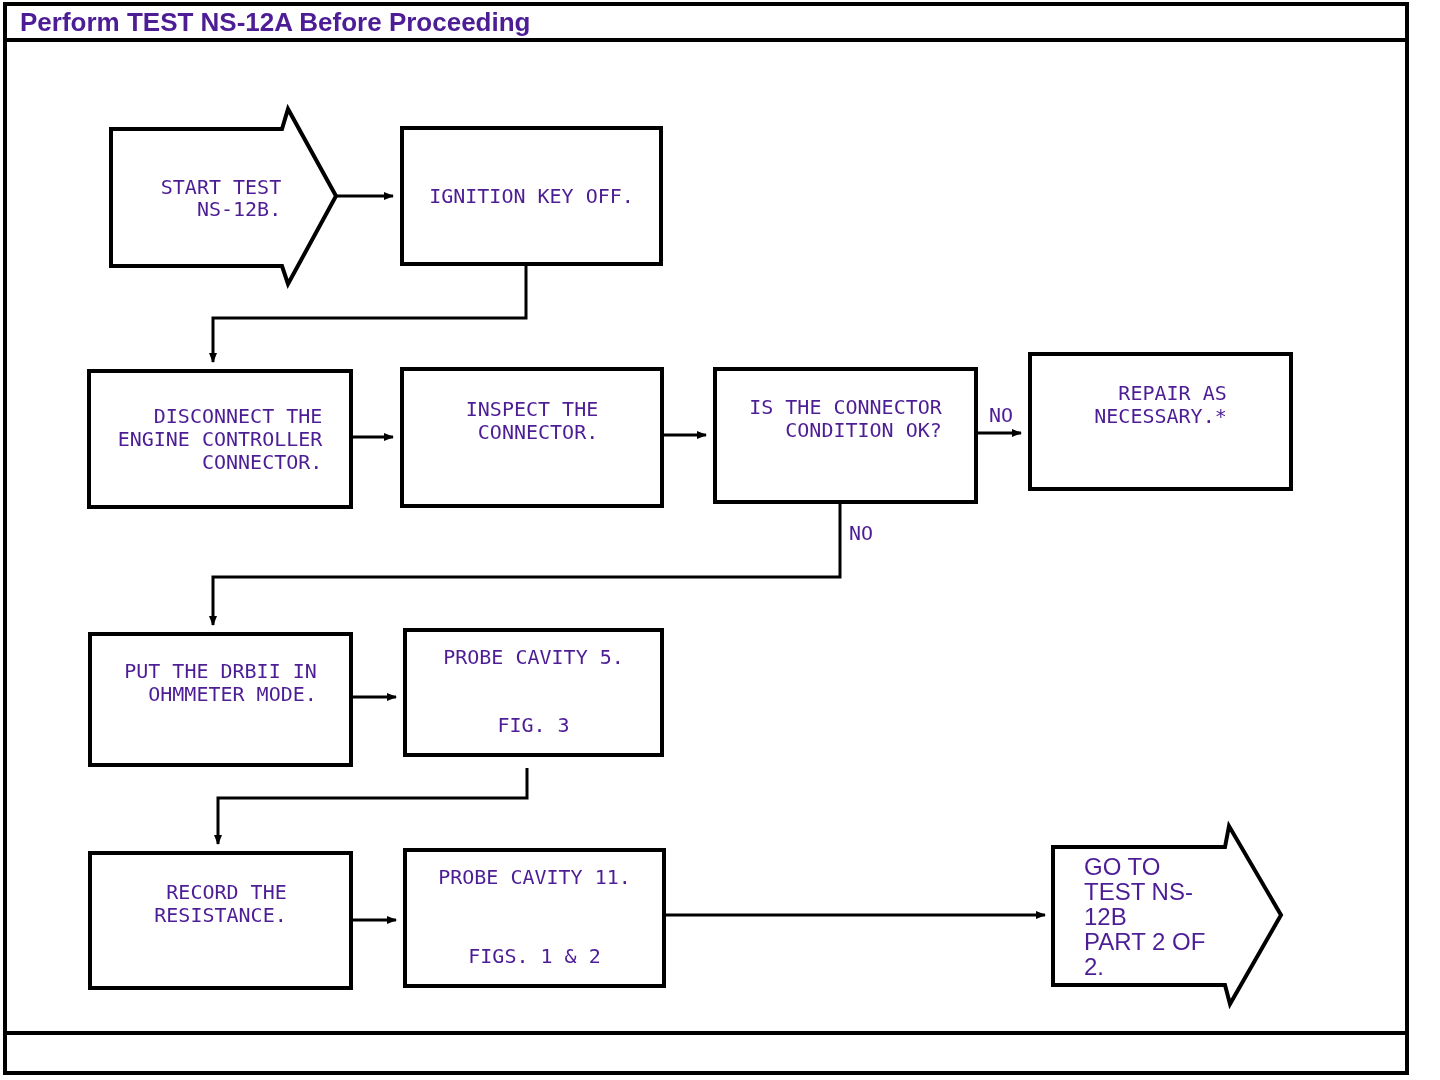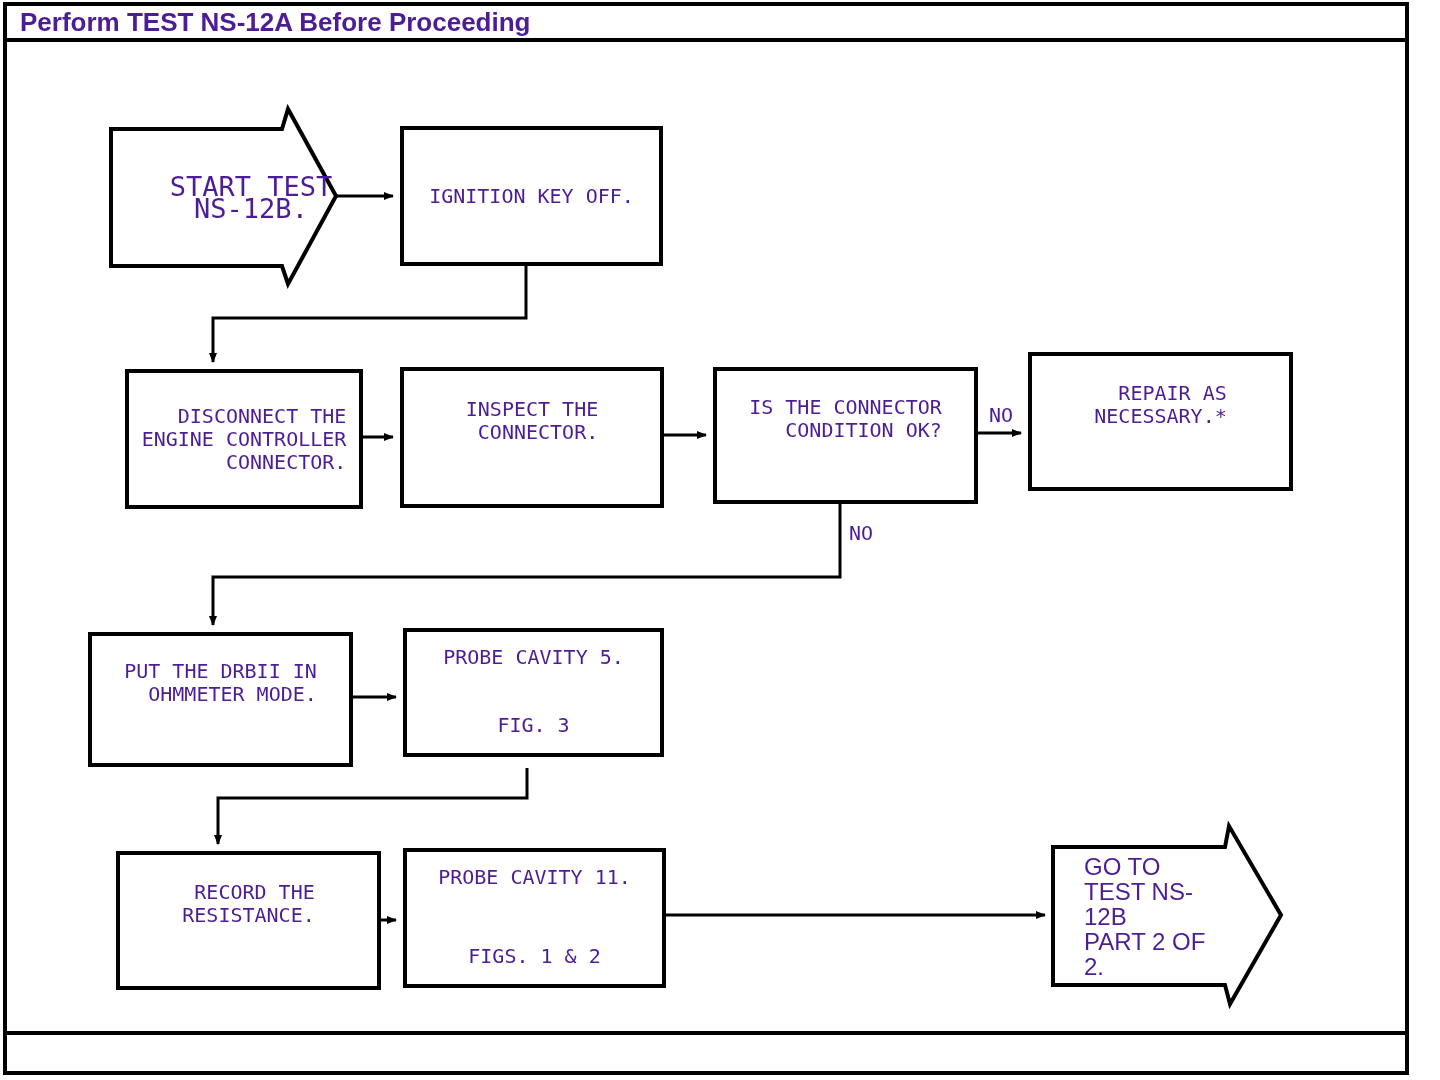--- a/index.html
+++ b/index.html
@@ -36,23 +36,23 @@
     font-size:20px;line-height:23px;
     white-space:pre-line;
   }
   .node.up{padding-bottom:34px;}
   .node.split{
     flex-direction:column;justify-content:space-between;
     padding:14px 6px 16px 6px;
   }
   .shape-label{
     position:absolute;display:flex;align-items:center;justify-content:center;
-    text-align:center;
+    text-align:right;
     font-family:"DejaVu Sans Mono", monospace;
-    font-size:27px;line-height:22px;white-space:pre-line;padding-left:30px;
+    font-size:20px;line-height:22px;white-space:pre-line;
   }
   .goto-label{
     position:absolute;display:flex;flex-direction:column;justify-content:center;
     align-items:flex-start;text-align:left;
     font-family:"Liberation Sans", sans-serif;
     font-size:24px;line-height:25px;white-space:pre-line;
   }
   .branch-label{
     position:absolute;
     font-family:"DejaVu Sans Mono", monospace;
@@ -91,42 +91,42 @@
     <path d="M527,768 V798 H218 V844" fill="none" stroke="#000" stroke-width="3" marker-end="url(#arw)"></path>
     <path d="M353,920 H396" fill="none" stroke="#000" stroke-width="3" marker-end="url(#arw)"></path>
     <path d="M666,915 H1045" fill="none" stroke="#000" stroke-width="3" marker-end="url(#arw)"></path>
   </svg>
 
   <div class="shape-label" style="left:110px;top:129px;width:222px;height:137px;">START TEST
 NS-12B.</div>
 
   <div class="node" style="left:400px;top:126px;width:263px;height:140px;">IGNITION KEY OFF.</div>
 
-  <div class="node" style="left:87px;top:369px;width:238px;height:140px;margin-left:38px;">DISCONNECT THE
+  <div class="node" style="left:87px;top:369px;width:266px;height:140px;">DISCONNECT THE
 ENGINE CONTROLLER
 CONNECTOR.</div>
 
   <div class="node up" style="left:400px;top:367px;width:264px;height:141px;">INSPECT THE
 CONNECTOR.</div>
 
   <div class="node up" style="left:713px;top:367px;width:265px;height:137px;">IS THE CONNECTOR
 CONDITION OK?</div>
 
   <div class="node up" style="left:1028px;top:352px;width:265px;height:139px;">REPAIR AS
 NECESSARY.*</div>
 
   <div class="node up" style="left:88px;top:632px;width:265px;height:135px;">PUT THE DRBII IN
 OHMMETER MODE.</div>
 
   <div class="node split" style="left:403px;top:628px;width:261px;height:129px;">
     <span>PROBE CAVITY 5.</span>
     <span>FIG. 3</span>
   </div>
 
-  <div class="node up" style="left:88px;top:851px;width:265px;height:139px;margin-left:28px;">RECORD THE
+  <div class="node up" style="left:88px;top:851px;width:265px;height:139px;">RECORD THE
 RESISTANCE.</div>
 
   <div class="node split" style="left:403px;top:848px;width:263px;height:140px;gap:25px;">
     <span>PROBE CAVITY 11.</span>
     <span>FIGS. 1 &amp; 2</span>
   </div>
 
   <div class="branch-label" style="left:989px;top:403px;">NO</div>
   <div class="branch-label" style="left:849px;top:521px;">NO</div>
 

